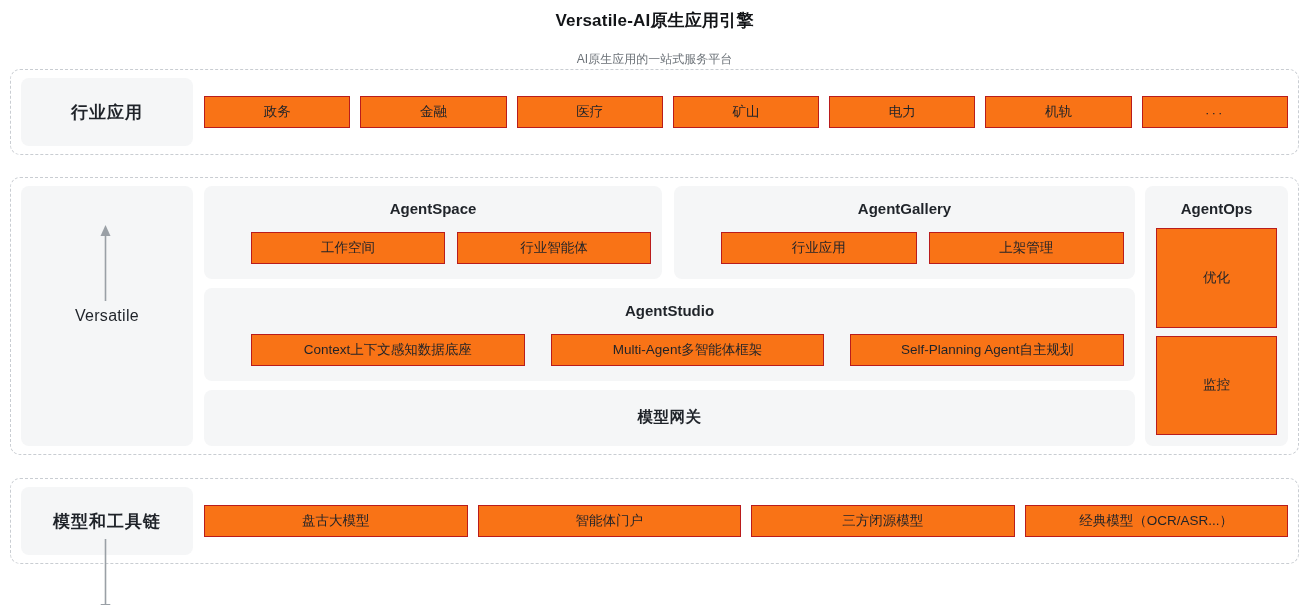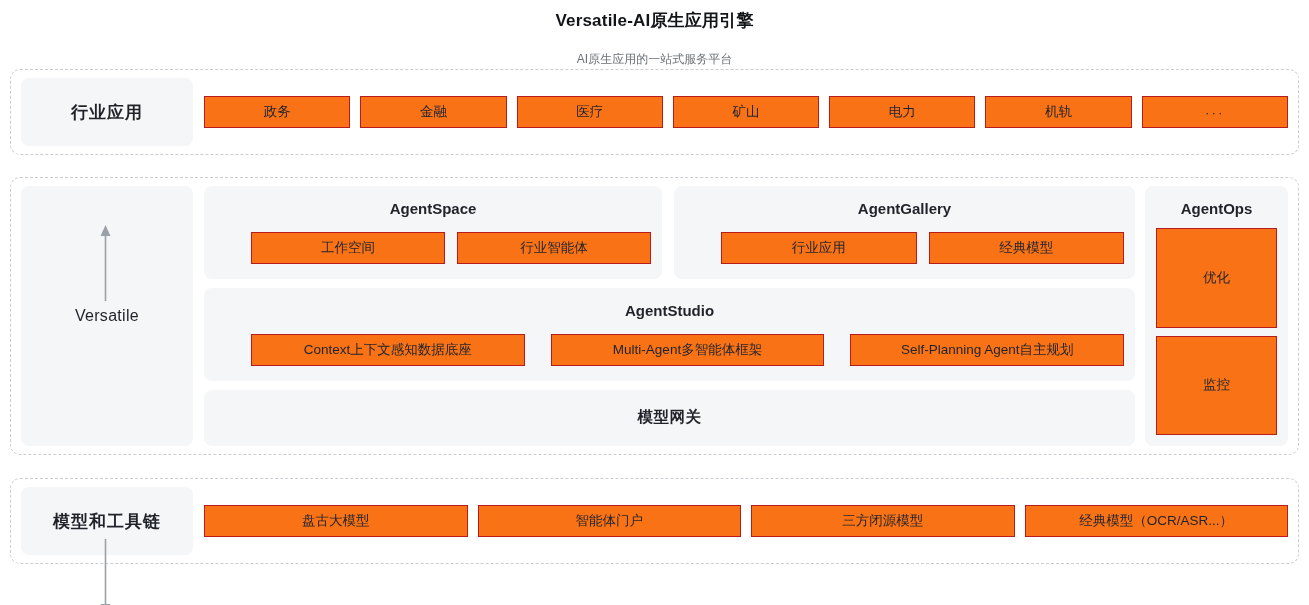--- a/index.html
+++ b/index.html
@@ -237,21 +237,21 @@
               <div class="card-chips">
                 <div class="chip">工作空间</div>
                 <div class="chip">行业智能体</div>
               </div>
             </div>
 
             <div class="card agentgallery">
               <div class="card-title">AgentGallery</div>
               <div class="card-chips">
                 <div class="chip">行业应用</div>
-                <div class="chip">经典模型</div>
+                <div class="chip">上架管理</div>
               </div>
             </div>
           </div>
 
           <div class="card agentstudio">
             <div class="card-title">AgentStudio</div>
             <div class="card-chips">
               <div class="chip">Context上下文感知数据底座</div>
               <div class="chip">Multi-Agent多智能体框架</div>
               <div class="chip">Self-Planning Agent自主规划</div>

